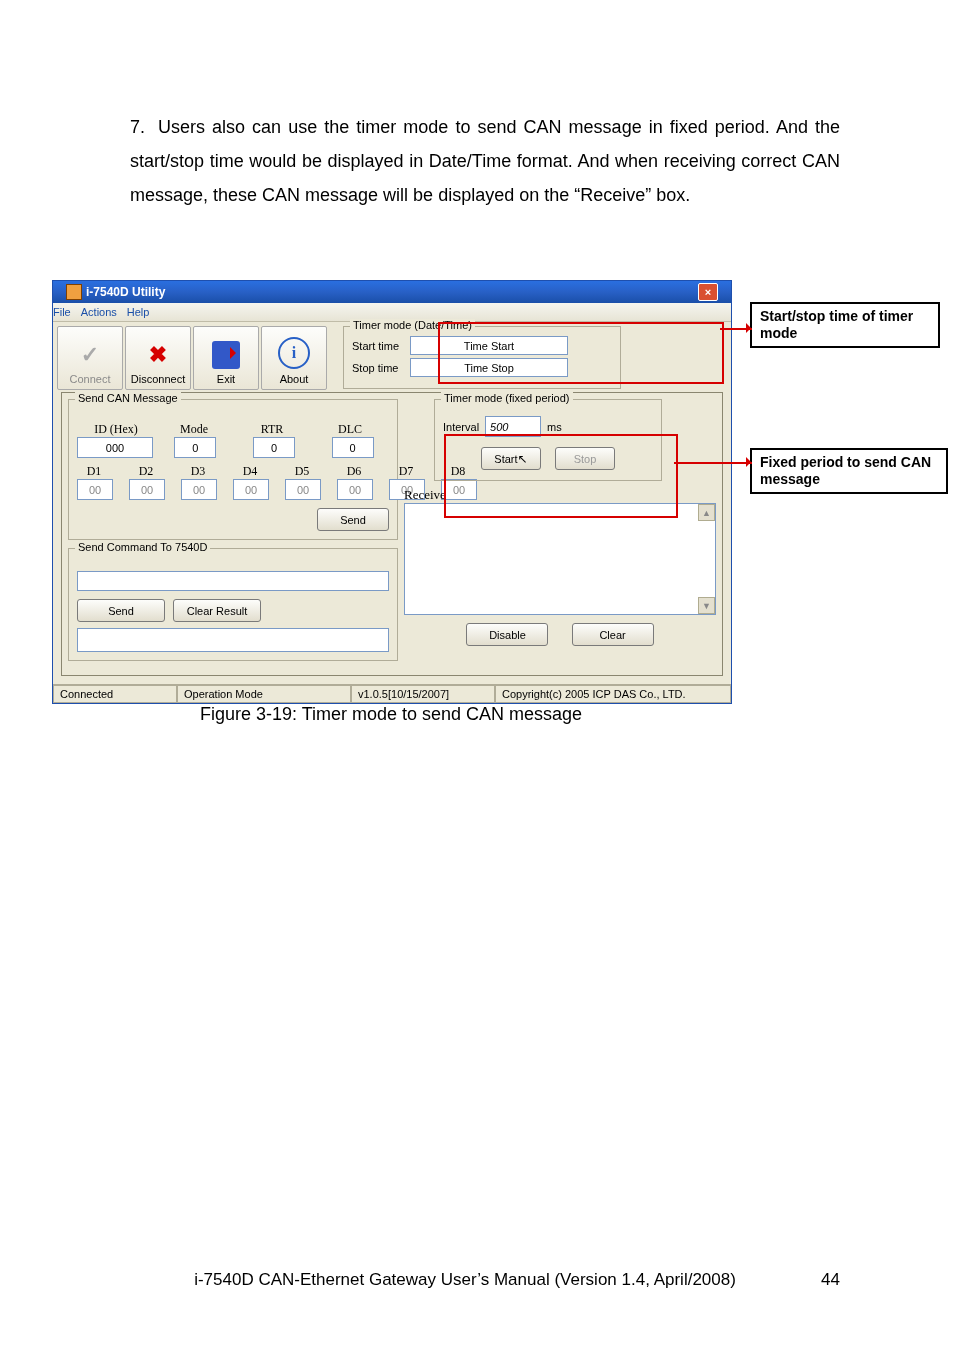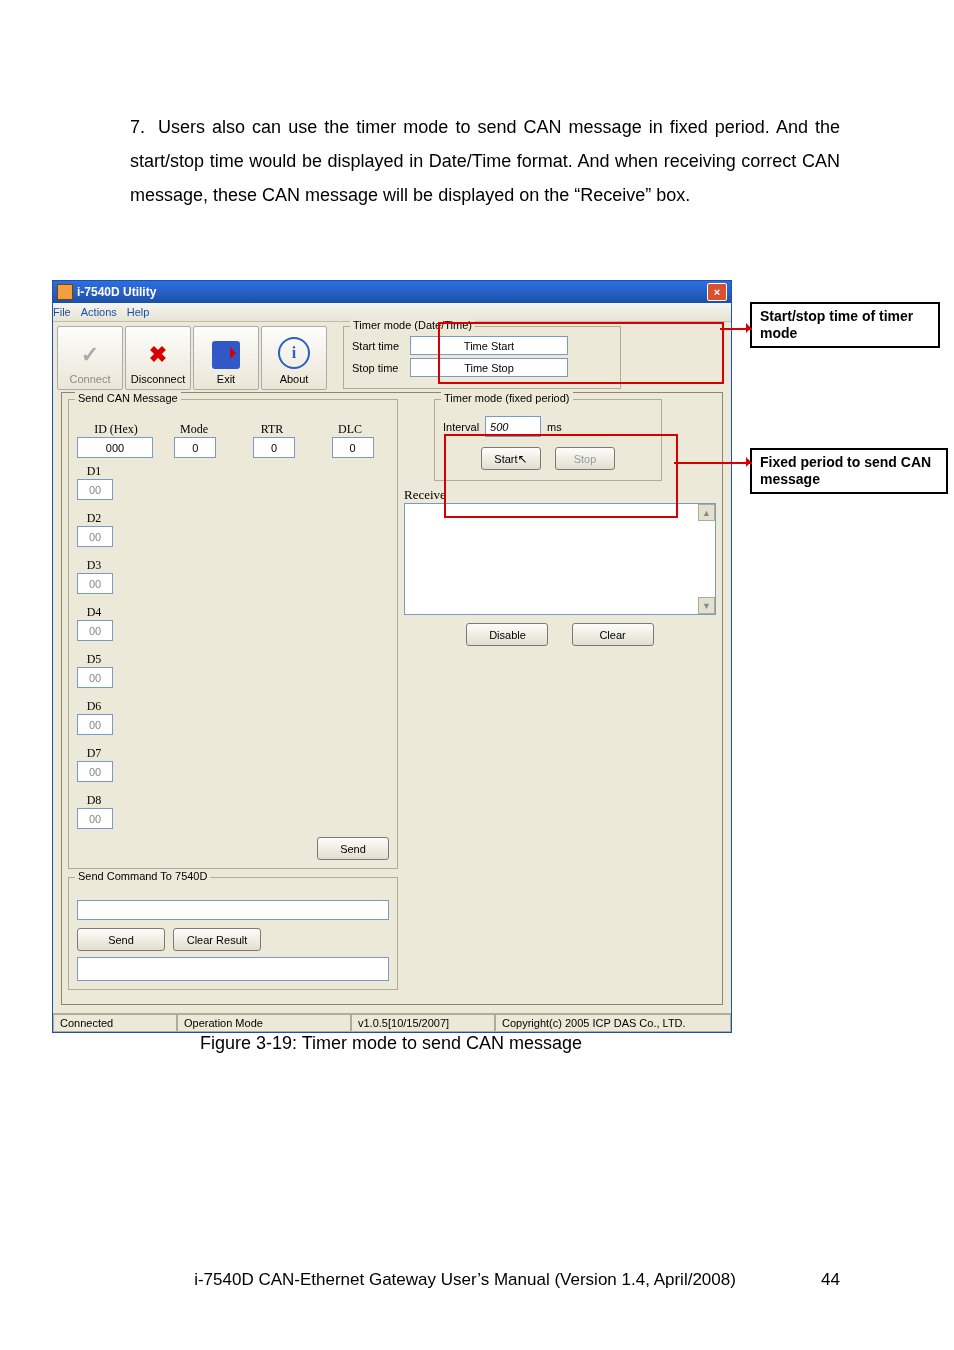--- a/index.html
+++ b/index.html
@@ -35,21 +35,21 @@
     font-family: Tahoma, sans-serif;
     font-size: 11px;
     position: relative;
   }
   .titlebar {
     background: linear-gradient(to bottom,#2a6fe0,#2860c6 50%,#1a4fa8);
     color: #fff;
     height: 22px;
     display: flex;
     align-items: center;
-    padding: 0 4px;
+    padding: 0 13px;
     font-weight: bold;
     font-size: 12px;
   }
   .titlebar .app-icon {
     width:14px; height:14px; background:#f0a040; margin-right:4px; border:1px solid #804000;
   }
   .titlebar .spacer { flex:1; }
   .titlebar .close-btn {
     width:18px; height:16px;
     background:#d95030;
@@ -135,21 +135,21 @@
     position:relative;
     padding:22px 8px 8px 8px;
     margin-bottom:8px;
   }
   .send-grid .row1 { display:flex; text-align:center; font-family: "Times New Roman", serif; font-size:12px; }
   .send-grid .row1 div { flex:1; }
   .txt-in {
     background:#fff; border:1px solid #7a9ac6; height:17px; text-align:center;
     font-size:11px;
   }
-  .d-row { display:flex; gap:11px; margin-top:6px;flex-direction:column; }
+  .d-row { display:flex; gap:18px; margin-top:6px; }
   .d-col { width:34px; text-align:center; font-family:"Times New Roman",serif; font-size:12px;}
   .d-col .txt-in { width:30px; color:#888;}
   .winbtn {
     min-width:70px; height:21px;
     border:1px solid #7a7a7a;
     background:linear-gradient(to bottom,#fdfdfb,#e2dece);
     border-radius:3px;
     font-size:11px;
     display:inline-flex; align-items:center; justify-content:center;
     color:#000;

